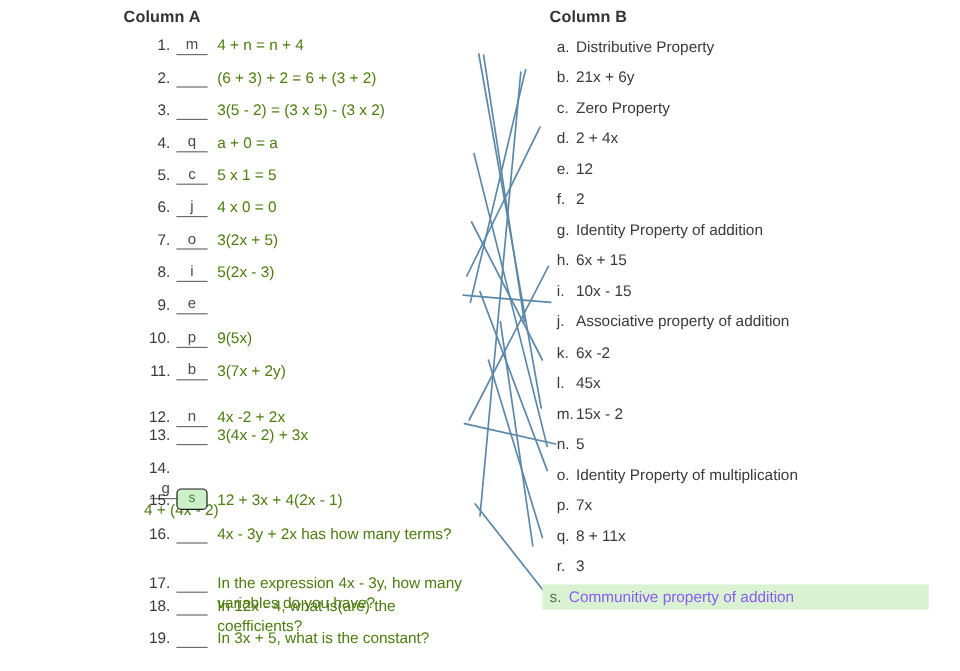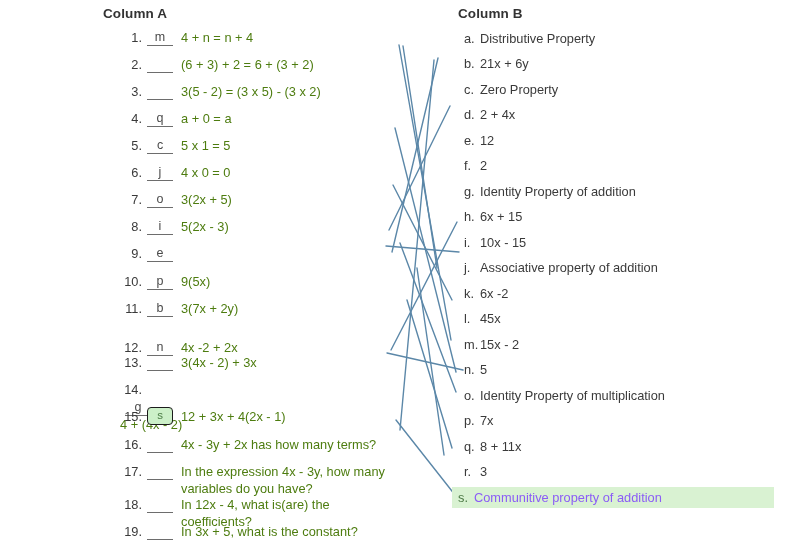--- a/index.html
+++ b/index.html
@@ -236,21 +236,21 @@
       <div class="a-row" style="top: 408px;">
         <span class="a-num">15.</span>
         <span class="a-blank selected">s</span>
         <span class="a-text">12 + 3x + 4(2x - 1)</span>
       </div>
       <div class="a-row" style="top: 436px;">
         <span class="a-num">16.</span>
         <span class="a-blank"></span>
         <span class="a-text">4x - 3y + 2x has how many terms?</span>
       </div>
-      <div class="a-row" style="top: 463px;">
+      <div class="a-row" style="top: 477px;">
         <span class="a-num">17.</span>
         <span class="a-blank"></span>
         <span class="a-text">In the expression 4x - 3y, how many
 variables do you have?</span>
       </div>
       <div class="a-row" style="top: 496px;">
         <span class="a-num">18.</span>
         <span class="a-blank"></span>
         <span class="a-text">In 12x - 4, what is(are) the coefficients?</span>
       </div>

